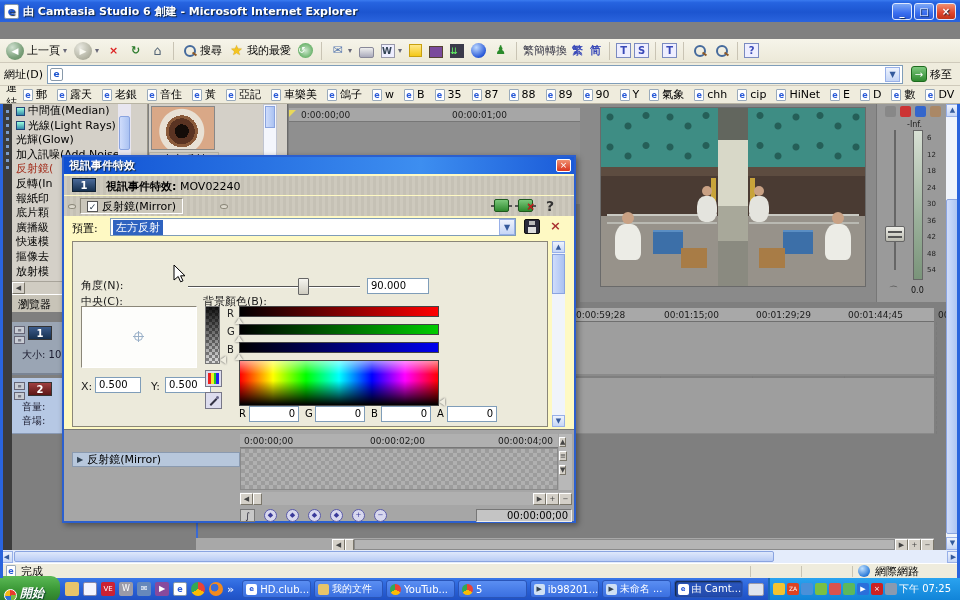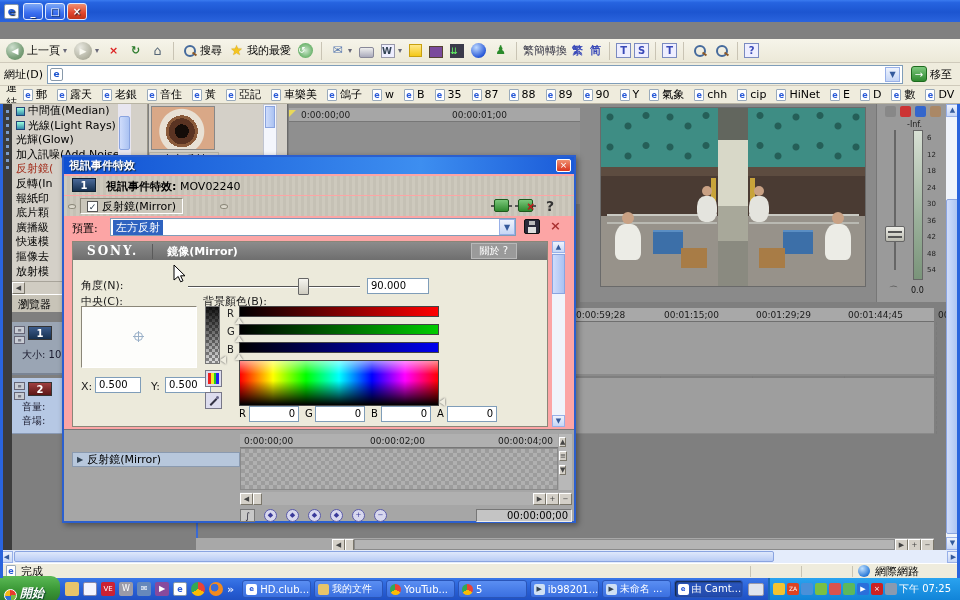--- a/index.html
+++ b/index.html
@@ -120,21 +120,21 @@
 .thdr2{position:absolute;left:12px;top:274px;width:184px;height:56px;background:#b6c8e4;border-bottom:1px solid #8a9ab4;padding:3px}
 .numchip{position:absolute;left:16px;top:4px;width:24px;height:14px;color:#fff;font-weight:bold;font-size:10px;text-align:center;line-height:14px;border:1px solid #333}
 .numchip.v{background:linear-gradient(#3c5c8c,#16304f)}
 .numchip.a{background:linear-gradient(#a04040,#5c1616)}
 .tbtn{position:absolute;left:2px;width:11px;height:8px;background:#c8ccd4;border:1px solid #667;font-size:5px;line-height:7px;text-align:center;color:#334}
 .thline{font-size:10px;color:#1a1a2e;position:absolute;left:10px}
 .vdivider{position:absolute;left:196px;top:196px;width:2px;height:250px;background:#3a6ad4}
 .vhsb{position:absolute;left:196px;top:434px;width:738px;height:13px;background:#a8a8a8;display:flex;align-items:center}
 .vhsb .track{flex:1;height:11px;background:#b4b4b4;border:1px solid #8a8a8a}
 
-.dlg{position:absolute;left:62px;top:51px;width:514px;height:368px;background:#fca5a5;border:2px solid #2b5fce;box-shadow:2px 2px 6px rgba(0,0,0,.4);z-index:40}
+.dlg{position:absolute;left:62px;top:51px;width:514px;height:368px;background:#fef9c3;border:2px solid #2b5fce;box-shadow:2px 2px 6px rgba(0,0,0,.4);z-index:40}
 .dtitle{position:absolute;left:0;top:0;width:100%;height:17px;background:linear-gradient(90deg,#0f50d2,#3d8ef0 70%,#1a5ad8);color:#fff;font-weight:bold;font-size:11px;padding:1px 5px;text-shadow:1px 1px 1px #123}
 .dclose{position:absolute;right:3px;top:2px;width:15px;height:13px;background:linear-gradient(#f09070,#d8351f);border:1px solid #fff;border-radius:2px;color:#fff;font-size:9px;text-align:center;line-height:11px}
 .drow1{position:absolute;left:0;top:19px;width:100%;height:19px;background:repeating-linear-gradient(90deg,#cdc9bd 0 3px,#c5c1b5 3px 6px)}
 .chip1{position:absolute;left:8px;top:2px;width:24px;height:14px;background:linear-gradient(#4a6a9a,#16304f);border:1px solid #123;color:#fff;font-size:10px;font-weight:bold;text-align:center;line-height:13px}
 .dhdr{position:absolute;left:42px;top:3px;font-size:11px}
 .drow2{position:absolute;left:0;top:39px;width:100%;height:20px;background:repeating-linear-gradient(90deg,#cdc9bd 0 3px,#c5c1b5 3px 6px)}
 .conn{position:absolute;top:8px;width:8px;height:5px;border:1px solid #8a8678;border-radius:50%;background:#dcd8cc}
 .fxtoggle{position:absolute;left:16px;top:2px;height:16px;background:#cac6ba;border:1px solid;border-color:#8a8678 #fff #fff #8a8678;display:flex;align-items:center;padding:0 6px;gap:4px;font-size:11px}
 .cb{width:11px;height:11px;background:#fff;border:1px solid #555;font-size:9px;line-height:10px;text-align:center;color:#234}
 .plugic{position:absolute;top:3px;width:15px;height:13px;background:linear-gradient(#7ac87a,#2f8a2f);border:1px solid #1d5a1d;border-radius:2px}
@@ -214,20 +214,21 @@
 .clock{color:#fff;font-size:10px;margin-left:auto;padding-right:6px;white-space:nowrap}
 .cursor{position:absolute;z-index:50}
 </style>
 </head>
 <body>
 
 <div id="scr">
 
   <div class="titlebar">
     <span class="ie-ico"><i>e</i></span>
+    <span class="wtitle">由 Camtasia Studio 6 創建 - Microsoft Internet Explorer</span>
     <span class="winbtns">
       <span class="wb"><i>_</i></span>
       <span class="wb"><i>□</i></span>
       <span class="wb close"><i>×</i></span>
     </span>
   </div>
 
 
   <div class="toolbar">
     <span class="tbt">
@@ -623,25 +624,20 @@
         <span class="dlabel" style="position:absolute;left:8px;top:4px">預置:</span>
         <span class="combo">
           <span class="selval">左方反射</span>
           <span class="cbtn"><i>▼</i></span>
         </span>
         <span class="floppy"></span>
         <span class="delx"><i>×</i></span>
       </div>
 
       <div class="ppanel">
-        <div class="sonybar">
-          <span class="sony">SONY.</span>
-          <span class="ptitle">鏡像(Mirror)</span>
-          <span class="about"><span>關於</span> <i>?</i></span>
-        </div>
         <svg class="cursor" style="left:100px;top:22px" width="14" height="20">
             <polygon points="1,1 1,16 5.2,12.5 7.6,17.8 10,16.8 7.6,11.8 12,11.8" fill="#fff" stroke="#000" stroke-width="1"></polygon>
           </svg>
 
         <span class="plabel" style="left:8px;top:36px">角度(N):</span>
         <div class="sldtrack"></div>
         <div class="sldhandle"></div>
         <span class="numbox" style="left:294px;top:36px;width:62px">90.000</span>
 
         <span class="plabel" style="left:8px;top:52px">中央(C):</span>

